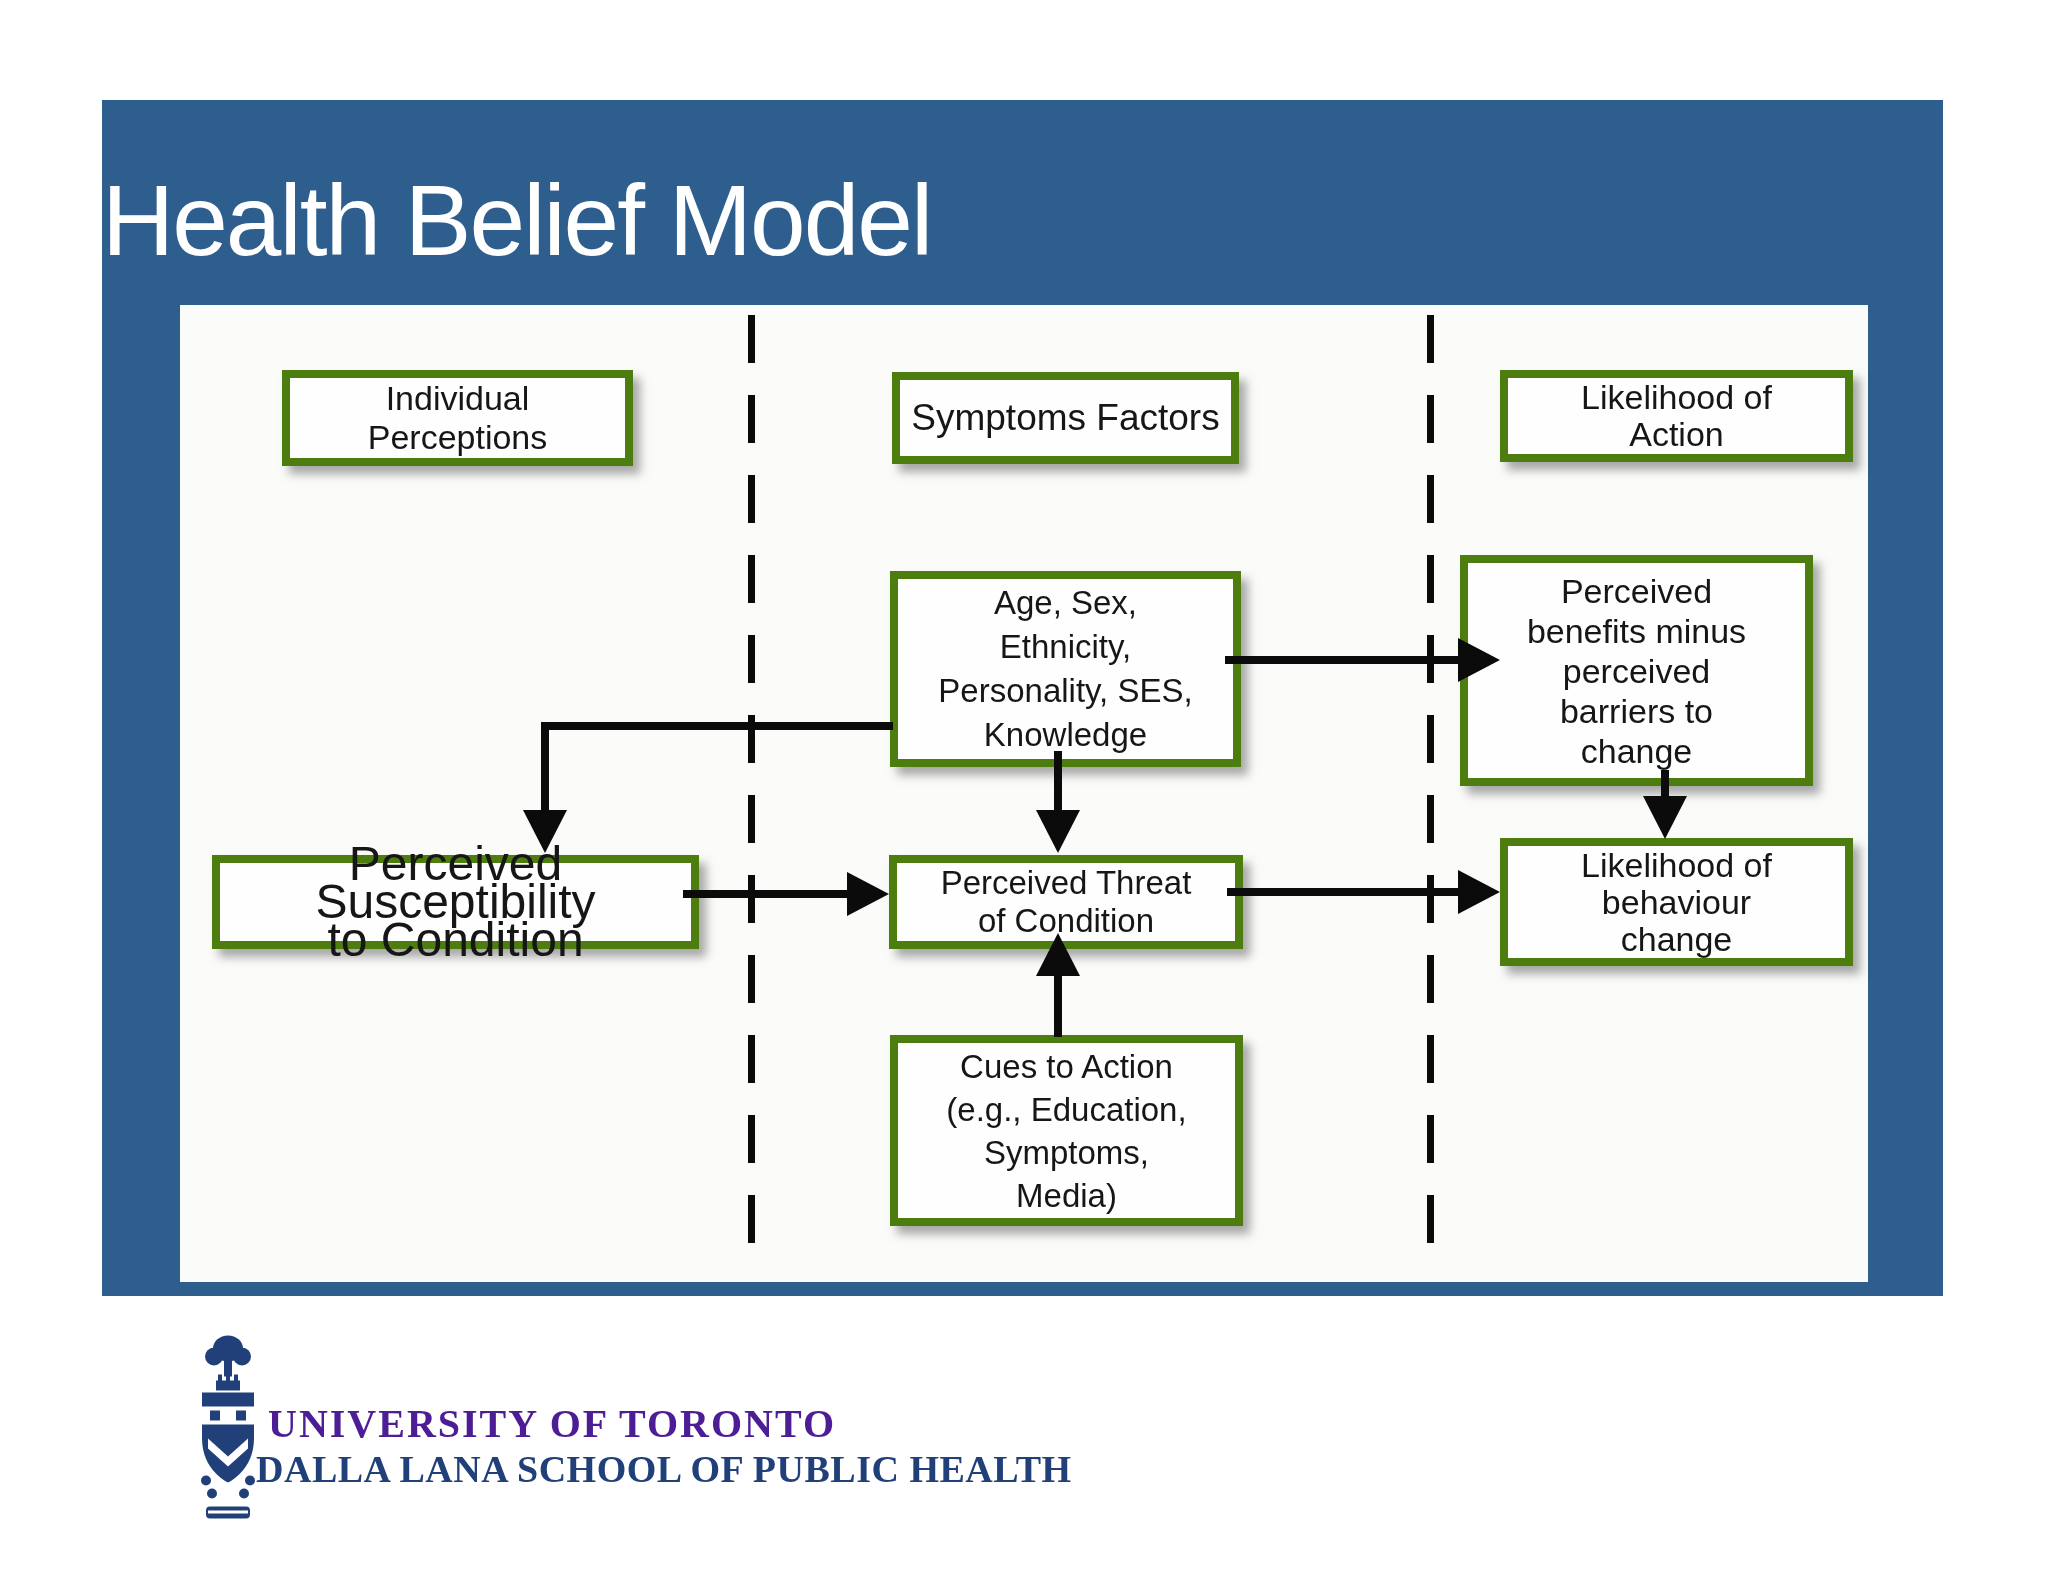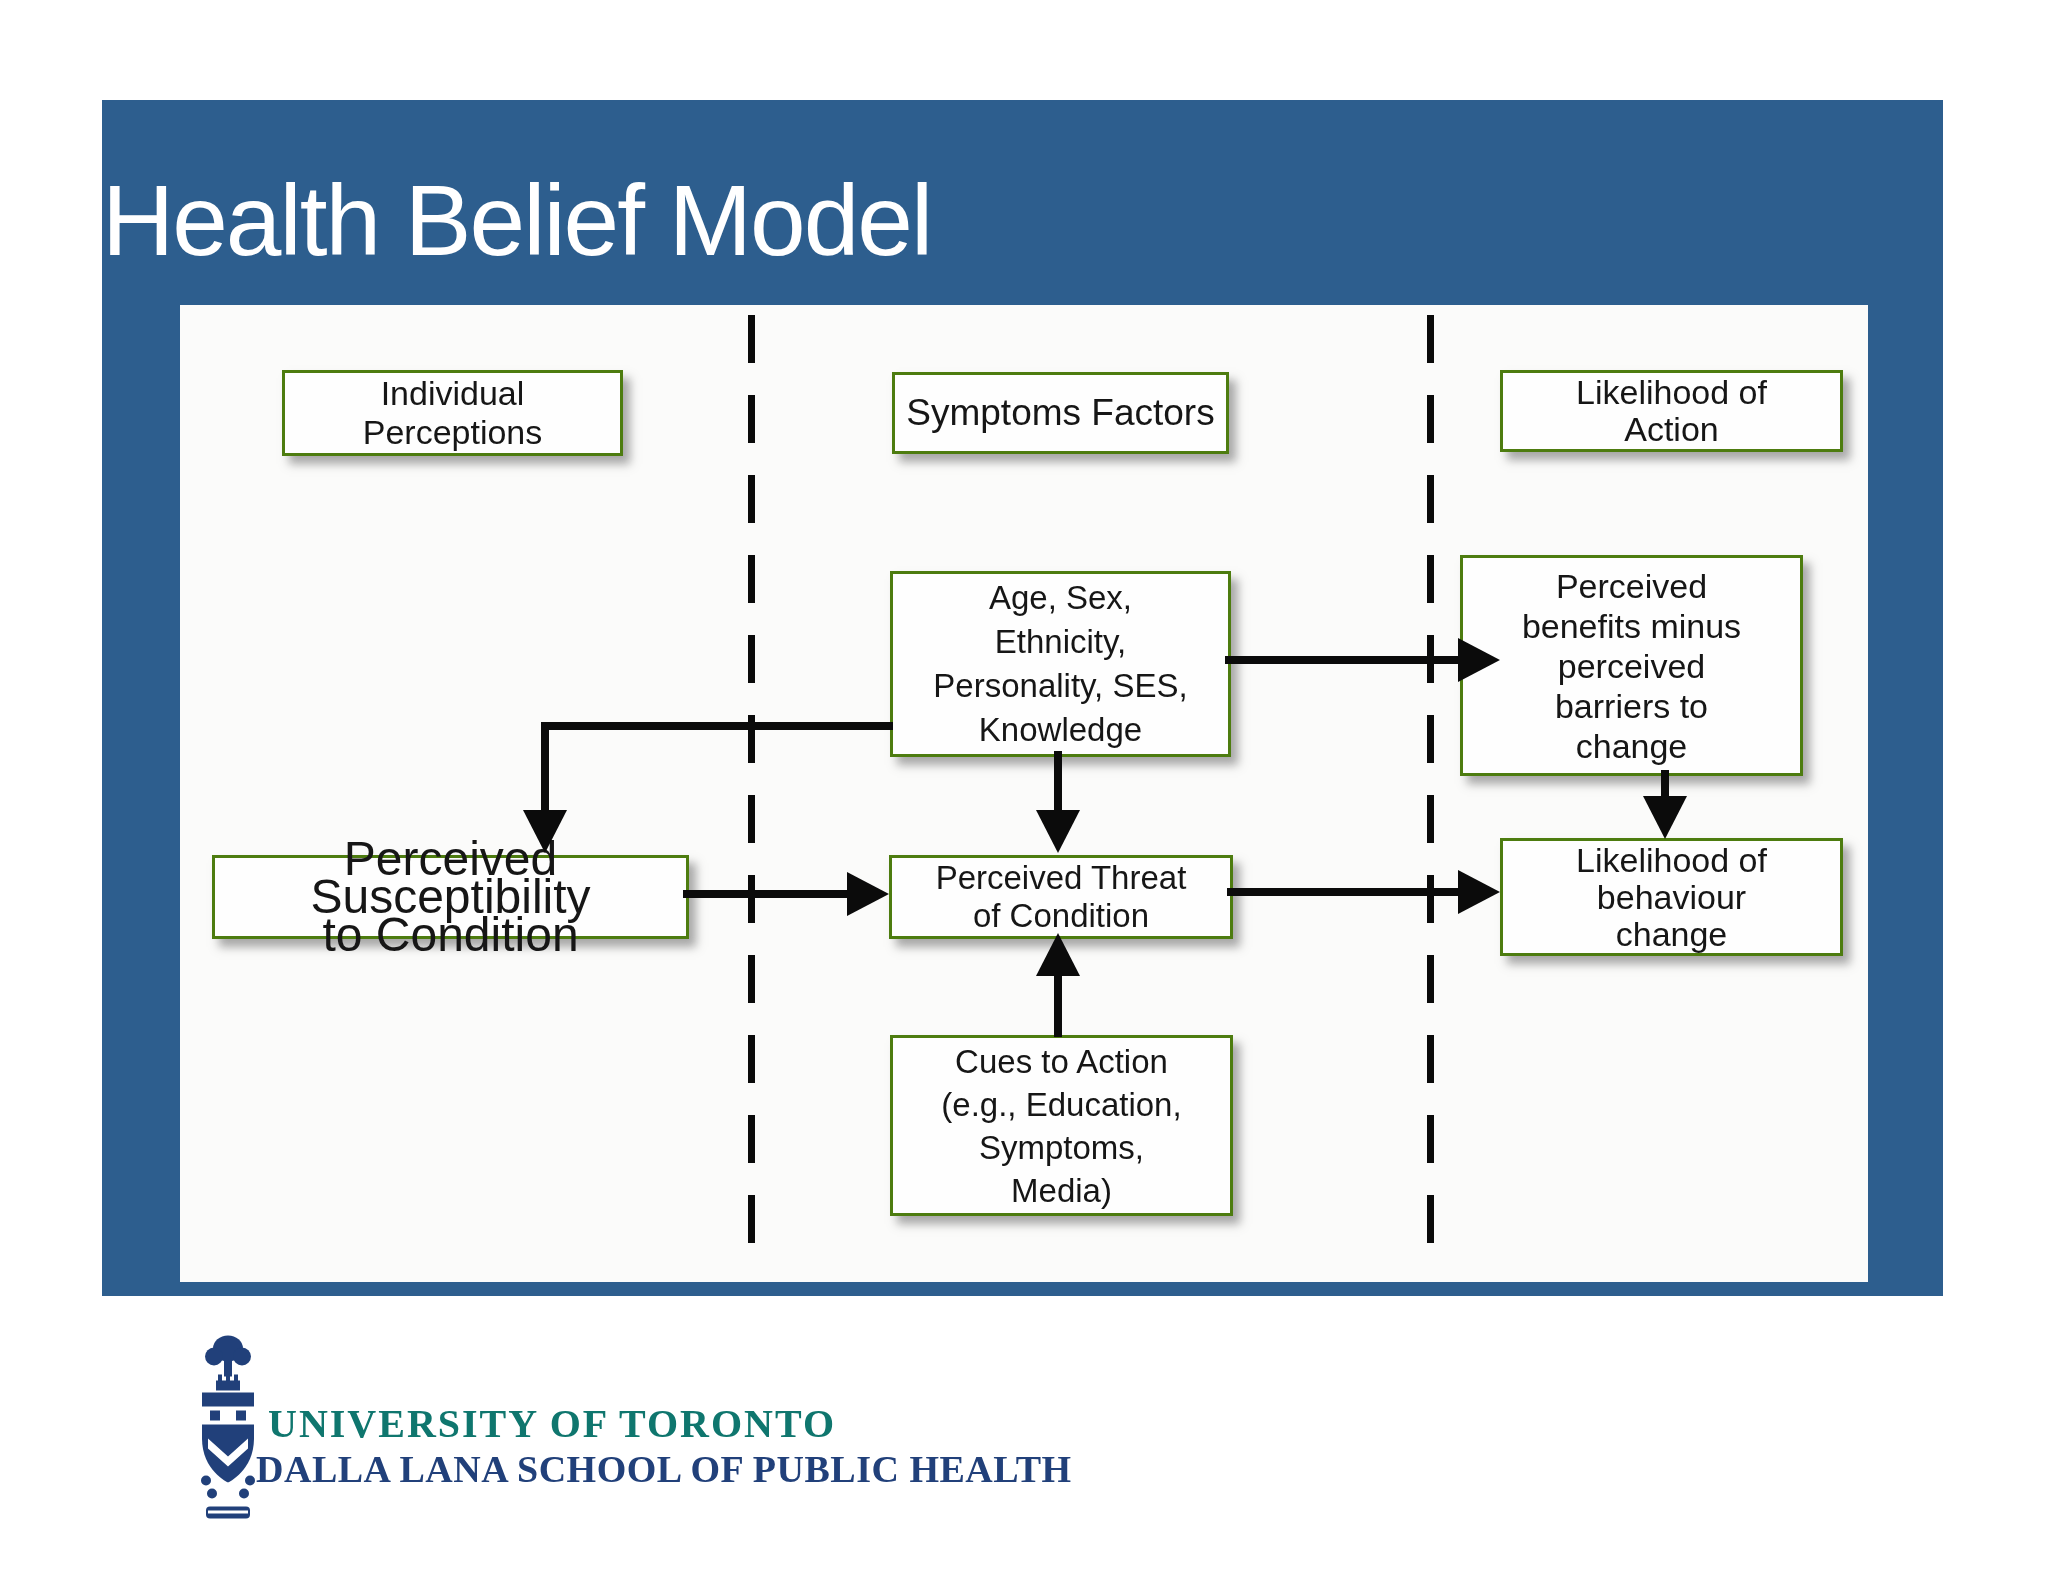--- a/index.html
+++ b/index.html
@@ -11,21 +11,21 @@
         font-family:"Liberation Sans",sans-serif;font-weight:400;}
   .panel{position:absolute;left:180px;top:305px;width:1688px;height:977px;background:#fbfbfa;}
 
   
   .vdash{position:absolute;width:7px;top:315px;height:950px;
          background:repeating-linear-gradient(to bottom,#0a0a0a 0px,#0a0a0a 48px,transparent 48px,transparent 80px);}
   .vdash.left{left:748px;}
   .vdash.right{left:1427px;}
 
   
-  .dbox{position:absolute;background:#fefefe;border:3px solid #4d7c0f;
+  .dbox{position:absolute;background:#fefefe;border:8px solid #4d7c0f;
         box-shadow:7px 8px 9px rgba(85,85,85,0.5);
         display:flex;align-items:center;justify-content:center;text-align:center;
         white-space:pre-line;color:#161616;}
   .b-indiv {left:282px; top:370px; width:335px; height:80px; font-size:34px; line-height:39px;}
   .b-modif {left:892px; top:372px; width:331px; height:76px; font-size:37px; line-height:40px;}
   .b-likeact{left:1500px;top:370px; width:337px; height:76px; font-size:34px; line-height:37px;}
   .b-age   {left:890px; top:571px; width:335px; height:180px; font-size:33px; line-height:44px;}
   .b-benef {left:1460px;top:555px; width:337px; height:215px; font-size:34px; line-height:40px;}
   .b-suscep{left:212px; top:855px; width:471px; height:78px; font-size:48px; line-height:38px;text-align:center;}
   .b-threat{left:889px; top:855px; width:338px; height:78px; font-size:33px; line-height:38px;}
@@ -34,21 +34,21 @@
 
   
   .seg{position:absolute;background:#0b0b0b;}
   .head{position:absolute;width:0;height:0;}
   .head.down {border-left:22px solid transparent;border-right:22px solid transparent;border-top:43px solid #0b0b0b;}
   .head.up   {border-left:22px solid transparent;border-right:22px solid transparent;border-bottom:43px solid #0b0b0b;}
   .head.right{border-top:22px solid transparent;border-bottom:22px solid transparent;border-left:42px solid #0b0b0b;}
 
   
   .logo-text1{position:absolute;left:268px;top:1402px;font-family:"Liberation Serif",serif;
-      font-weight:bold;font-size:40px;line-height:44px;letter-spacing:2px;color:#0f766e;}
+      font-weight:bold;font-size:40px;line-height:44px;letter-spacing:2px;color:#4c1d95;}
   .logo-text2{position:absolute;left:256px;top:1448px;font-family:"Liberation Serif",serif;
       font-weight:bold;font-size:38px;line-height:42px;letter-spacing:0.5px;color:#21407a;}
   .crest{position:absolute;left:192px;top:1328px;width:72px;height:205px;}
 </style>
 </head>
 <body>
 
 <div class="page">
 
   <div class="slide"></div>

